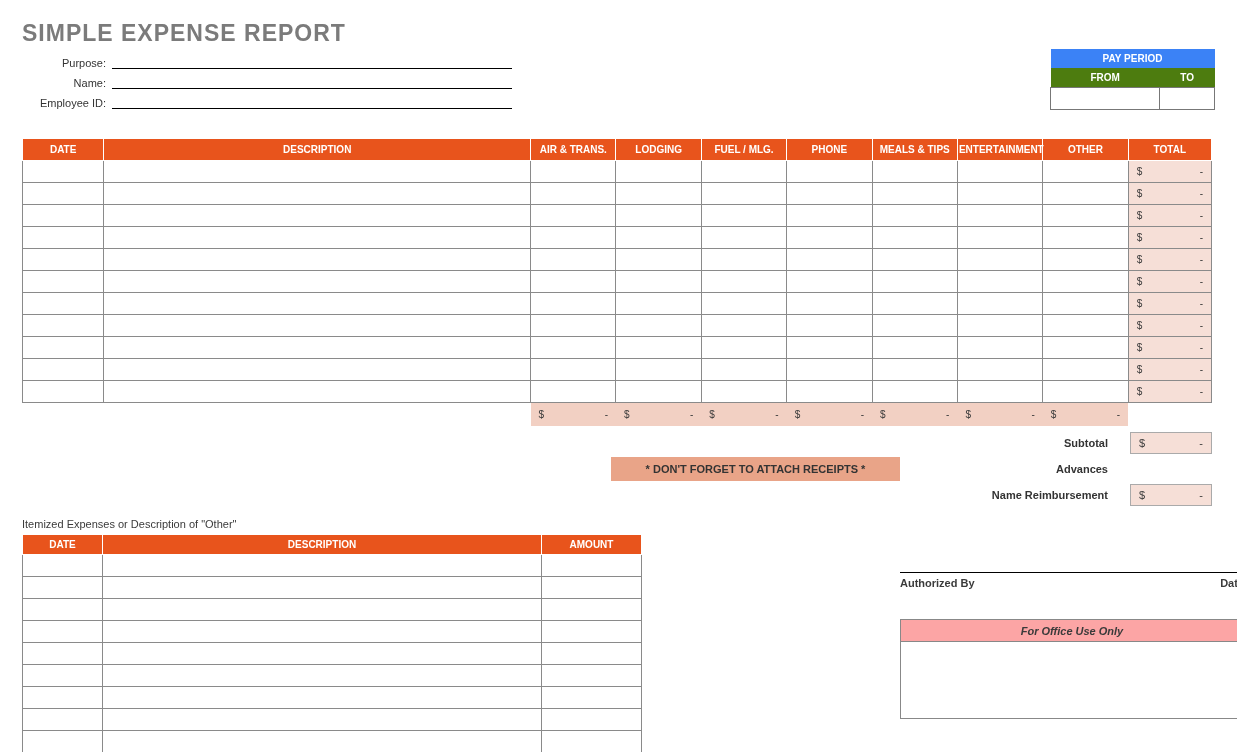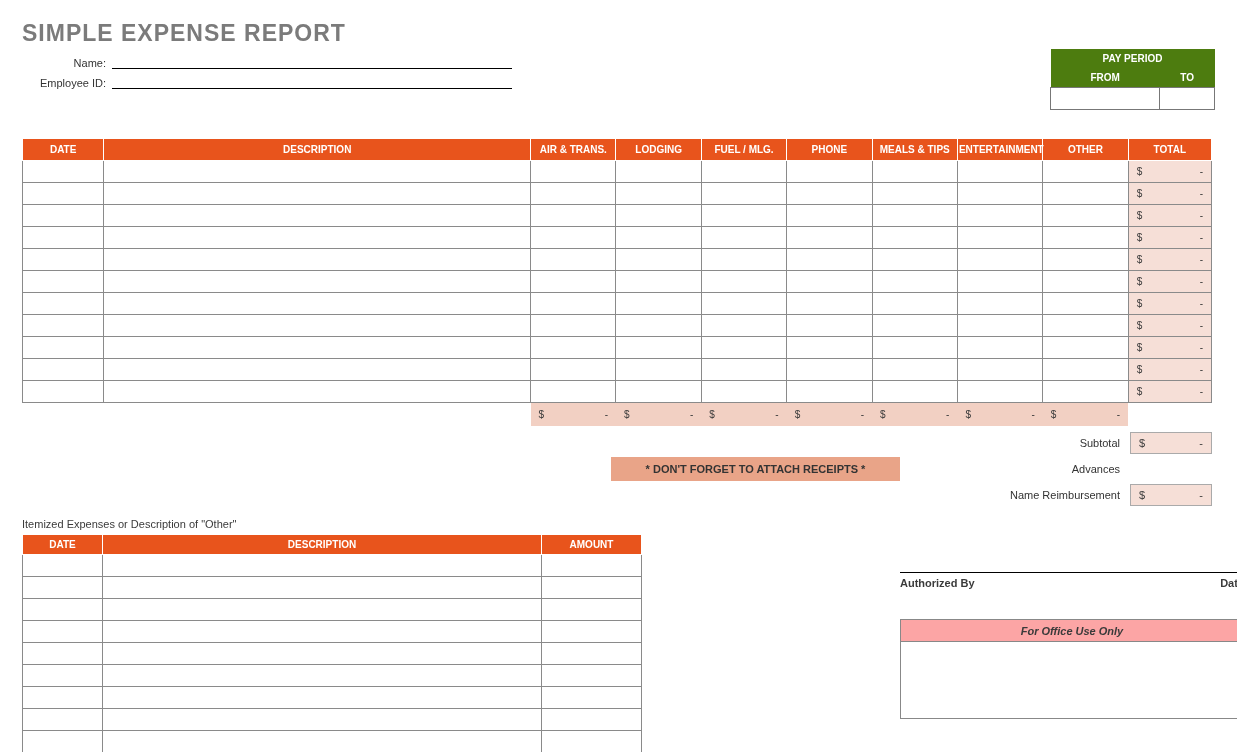--- a/index.html
+++ b/index.html
@@ -41,21 +41,21 @@
 
   
   .payperiod {
     margin-left: auto;
   }
   .payperiod table { border-collapse: collapse; width: 165px; }
   .payperiod th {
     color:#fff; font-weight:700; font-size:10px; text-align:center;
     height:19px;
   }
-  .pp-title { background:#4d7c0f;margin-top:25px; }
+  .pp-title { background:#3b82f6;margin-top:25px; }
   .pp-sub   { background:#4d7c0f; }
   .payperiod td {
     border:1px solid #777; height:22px; background:#fff;
   }
 
   
   table.expense {
     border-collapse: collapse; width: 1190px; margin-top: 28px;
     table-layout: fixed;
   }
@@ -84,22 +84,22 @@
   }
   tr.col-sub td.blank { background:transparent; border:none; }
 
   
   .summary {
     width:1190px; margin-top:4px;
   }
   .summary-row { display:flex; align-items:center; height:26px; }
   .summary-row .spacer { flex:1; }
   .summary-row .lbl {
-    text-align:right; font-size:11px; font-weight:400; color:#333;
-    padding-right:10px; width:210px;
+    text-align:right; font-size:11px; font-weight:700; color:#333;
+    padding-right:22px; width:210px;
   }
   .summary-row .box {
     width:82px; height:22px; background:#f6dfd7; border:1px solid #aaa;
     display:flex; align-items:center; padding:0 8px;
   }
   .summary-row .box .money { width:100%; }
 
   .reminder {
     width:289px; height:24px; background:#e9a488; color:#333;
     font-size:11px; font-weight:700; display:flex;
@@ -138,20 +138,24 @@
     font-size:11px; border-bottom:1px solid #888;
   }
 </style>
 </head>
 <body>
 
 <h1>SIMPLE EXPENSE REPORT</h1>
 
 <div class="meta-row">
   <div class="meta-col left">
+    <div class="meta-field">
+      <span class="meta-label">Purpose:</span>
+      <input class="meta-input" value="" style="">
+    </div>
     <div class="meta-field">
       <span class="meta-label">Name:</span>
       <input class="meta-input" value="" style="">
     </div>
     <div class="meta-field">
       <span class="meta-label">Employee ID:</span>
       <input class="meta-input" value="" style="">
     </div>
   </div>
 

